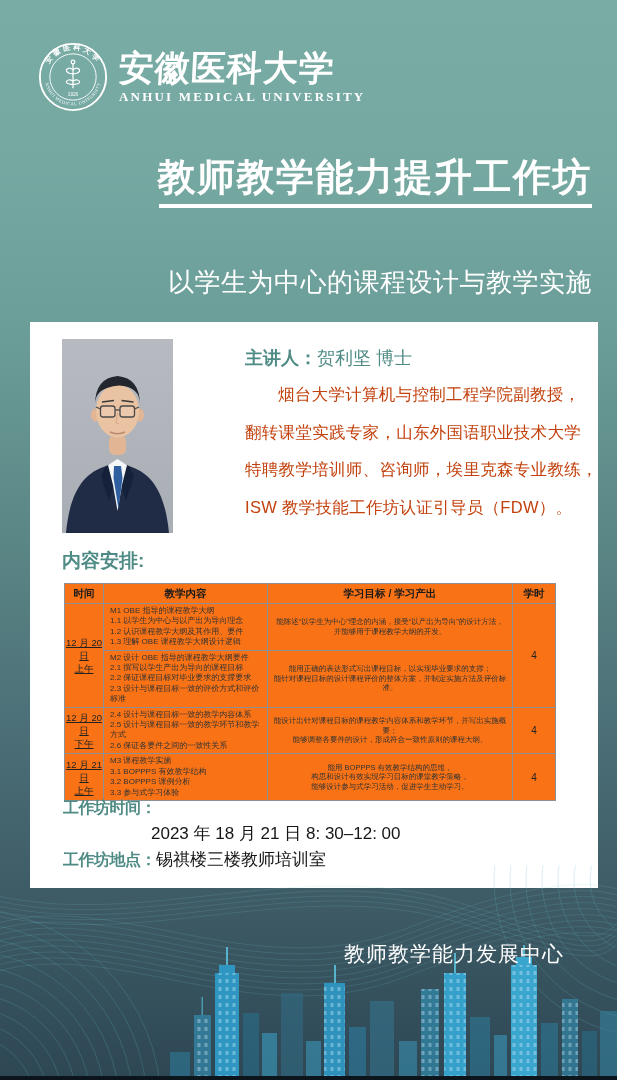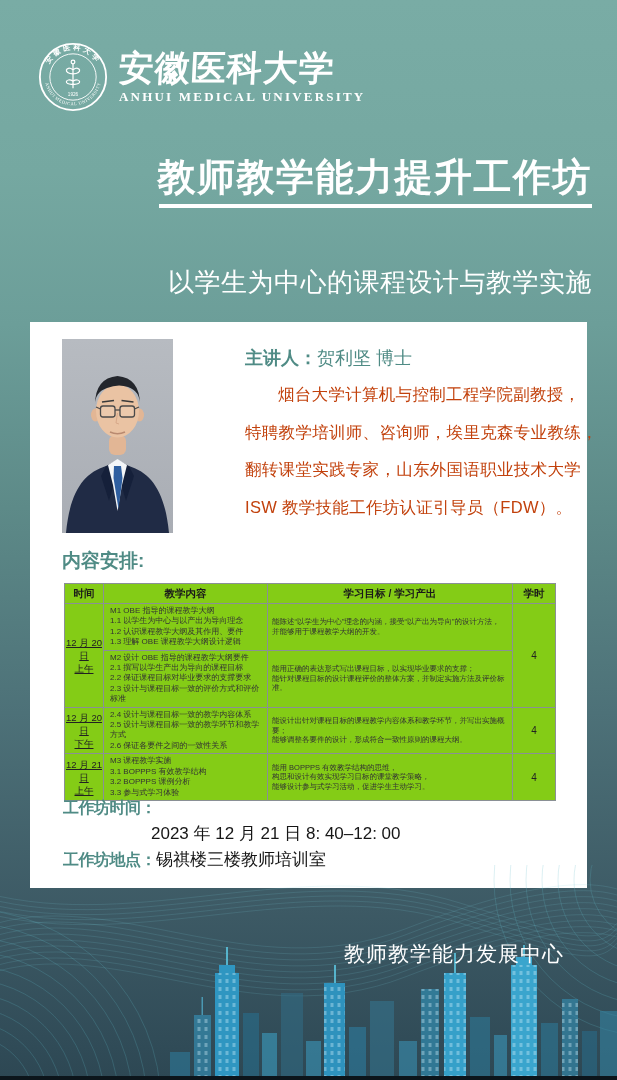--- a/index.html
+++ b/index.html
@@ -11,35 +11,35 @@
   
   .uni-header{position:absolute;left:38px;top:42px;display:flex;align-items:center;gap:11px;}
   .seal{width:70px;height:70px;flex:0 0 auto;}
   .uni-cn{font-size:35px;font-weight:bold;color:#fff;letter-spacing:1px;line-height:1;transform:skewX(-3deg);}
   .uni-en{font-family:"Liberation Serif","DejaVu Serif",serif;font-size:13px;font-weight:bold;color:#fff;letter-spacing:2.2px;margin-top:4px;}
   
   .main-title{position:absolute;top:152px;right:25px;font-size:38px;font-weight:bold;color:#fff;letter-spacing:1.5px;white-space:nowrap;}
   .title-underline{position:absolute;top:204px;right:25px;width:433px;height:4px;background:#fff;}
   .subtitle{position:absolute;top:265px;right:25px;font-size:26px;color:#fff;letter-spacing:0.5px;white-space:nowrap;}
   
-  .card{position:absolute;left:30px;top:322px;width:557px;height:566px;background:#fff;}
+  .card{position:absolute;left:30px;top:322px;width:557px;height:566px;background:#fff;padding-left:11px;}
   .photo{position:absolute;left:32px;top:17px;width:111px;height:194px;overflow:hidden;}
   .speaker-line{position:absolute;left:215px;top:24px;font-size:18px;color:#4f8b85;white-space:nowrap;}
   .speaker-line .lbl{font-weight:bold;}
   .bio{position:absolute;left:215px;top:54px;width:332px;color:#c2410c;font-size:16.5px;font-weight:500;letter-spacing:0.3px;}
   .bio div{line-height:37.5px;white-space:nowrap;}
   .bio div:first-child{padding-left:33px;}
   .content-heading{position:absolute;left:32px;top:226px;font-size:19px;font-weight:bold;color:#4f8b85;}
   
-  .sched-table{position:absolute;left:34px;top:261px;width:491px;border-collapse:collapse;table-layout:fixed;background:#84cc16;}
+  .sched-table{position:absolute;left:34px;top:261px;width:491px;border-collapse:collapse;table-layout:fixed;background:#f97316;}
   .sched-table th,.sched-table td{border:1px solid #8a9095;padding:0;}
   .sched-table th{font-size:10.5px;font-weight:bold;color:#1a1a1a;height:19px;}
   td.c-time{font-size:9.5px;line-height:13px;text-align:center;color:#222;text-decoration:underline;}
   td.c-content{font-size:8px;line-height:10.4px;color:#333;padding:2px 3px 2px 6px;vertical-align:middle;}
-  td.c-obj{font-size:7.5px;line-height:9.6px;color:#333;padding:2px 4px;vertical-align:middle;}
+  td.c-obj{font-size:7.5px;line-height:9.6px;color:#333;text-align:center;padding:2px 4px;vertical-align:middle;}
   td.c-hours{font-size:10px;text-align:center;color:#222;}
   tr.r1{height:44px;} tr.r2{height:41px;} tr.r3{height:45px;} tr.r4{height:45px;}
   
   .times{position:absolute;left:33px;top:476px;color:#111;}
   .times .row{display:flex;align-items:baseline;line-height:19px;margin-bottom:7px;white-space:nowrap;}
   .times .lbl{font-size:16px;font-weight:bold;color:#4f8b85;letter-spacing:-0.5px;}
   .times .val{font-size:17px;font-weight:500;color:#161616;}
   .times .indent{margin-left:88px;}
   
   .footer-art{position:absolute;left:0;top:865px;width:617px;height:215px;}
@@ -114,22 +114,22 @@
         <path d="M48,93 Q55.5,96.5 63,93" stroke="#b98a70" stroke-width="1.5" fill="none"></path>
       </svg>
     </div>
 
     <div class="speaker-line">
       <span class="lbl">主讲人：</span><span>贺利坚 博士</span>
     </div>
 
     <div class="bio">
       <div>烟台大学计算机与控制工程学院副教授，</div>
+      <div>翻转课堂实践专家，山东外国语职业技术大学</div>
       <div>特聘教学培训师、咨询师，埃里克森专业教练，</div>
-      <div>翻转课堂实践专家，山东外国语职业技术大学</div>
       <div>ISW 教学技能工作坊认证引导员（FDW）。</div>
     </div>
 
     <div class="content-heading">内容安排:</div>
 
     <table class="sched-table">
       <colgroup>
           <col style="width:39px">
           <col style="width:164px">
           <col style="width:245px">
@@ -208,21 +208,21 @@
           <td class="c-hours">4</td>
         </tr>
       </tbody>
     </table>
 
     <div class="times">
       <div class="row">
         <span class="lbl">工作坊时间：</span>
       </div>
       <div class="row">
-        <span class="val indent">2023 年 12 月 21 日 8: 40–12: 00</span>
+        <span class="val indent">2023 年 18 月 21 日 8: 30–12: 00</span>
       </div>
       <div class="row">
         <span class="lbl">工作坊地点：</span>
         <span class="val">锡祺楼三楼教师培训室</span>
       </div>
     </div>
   </div>
 
   <svg class="footer-art" viewBox="0 0 617 215">
     <g stroke="rgba(120,210,220,0.15)" stroke-width="1" fill="none">

